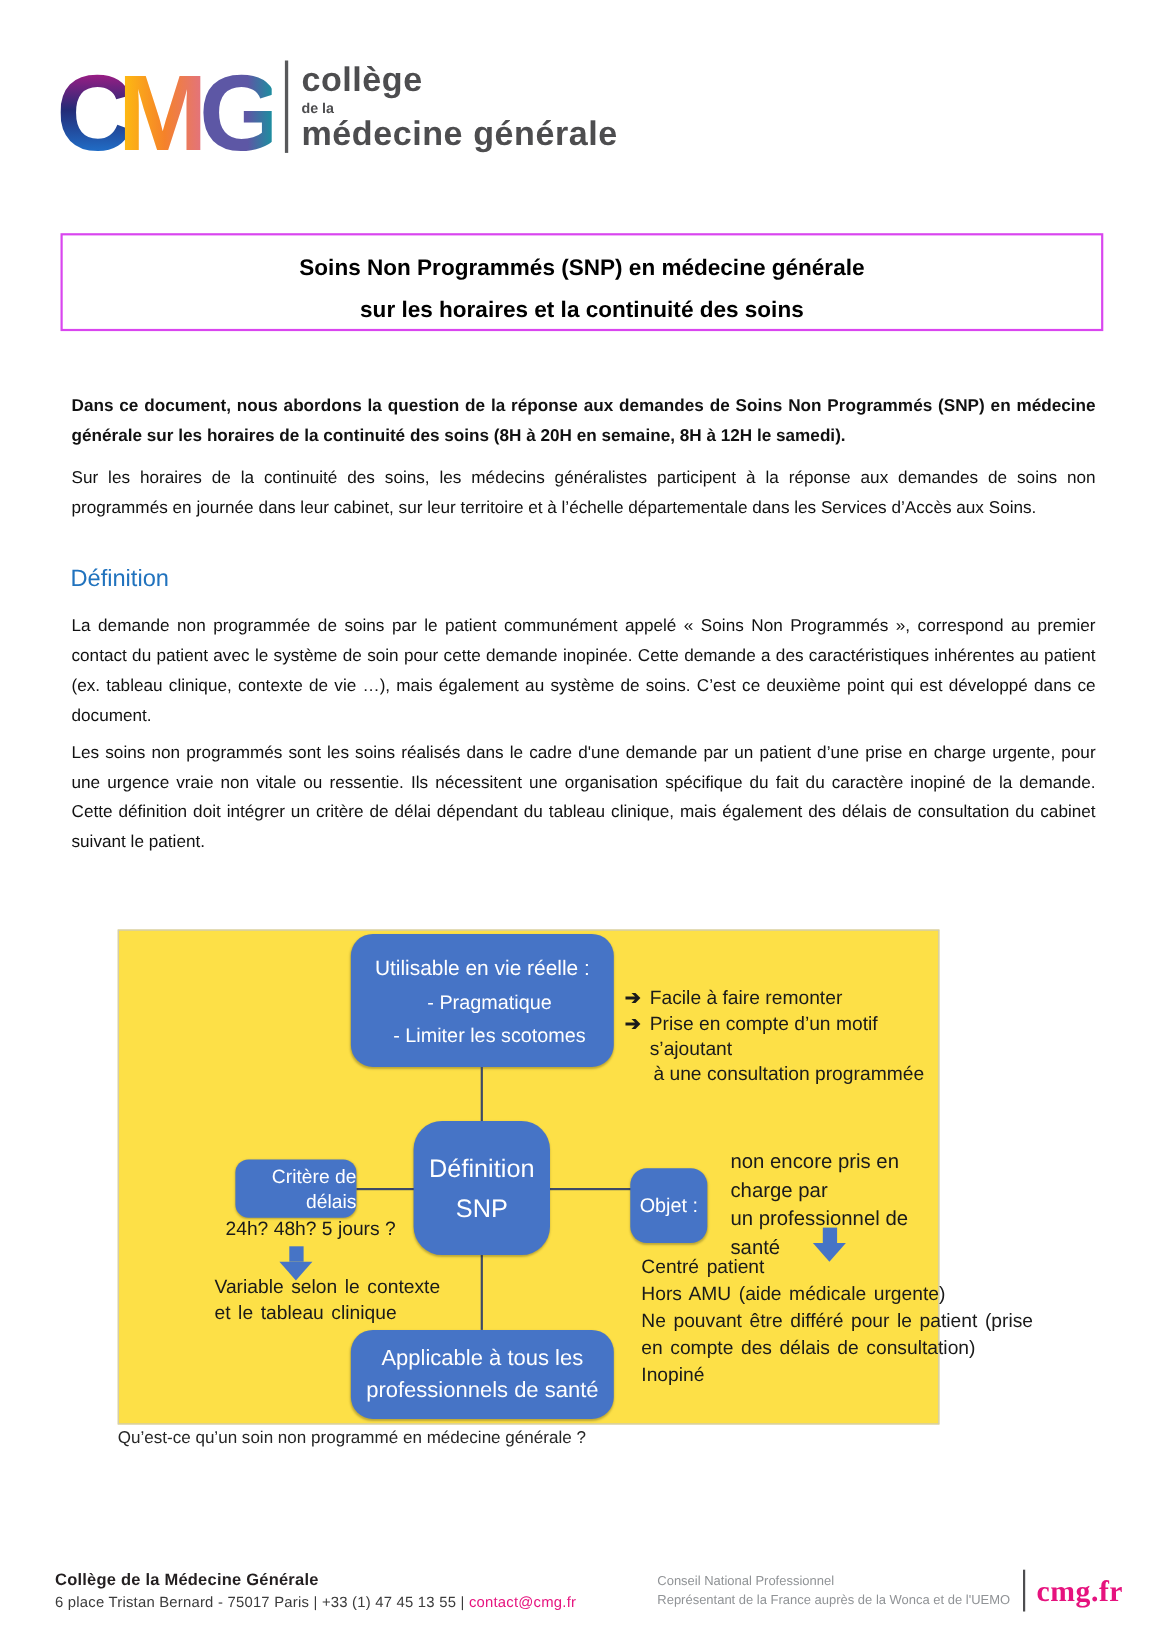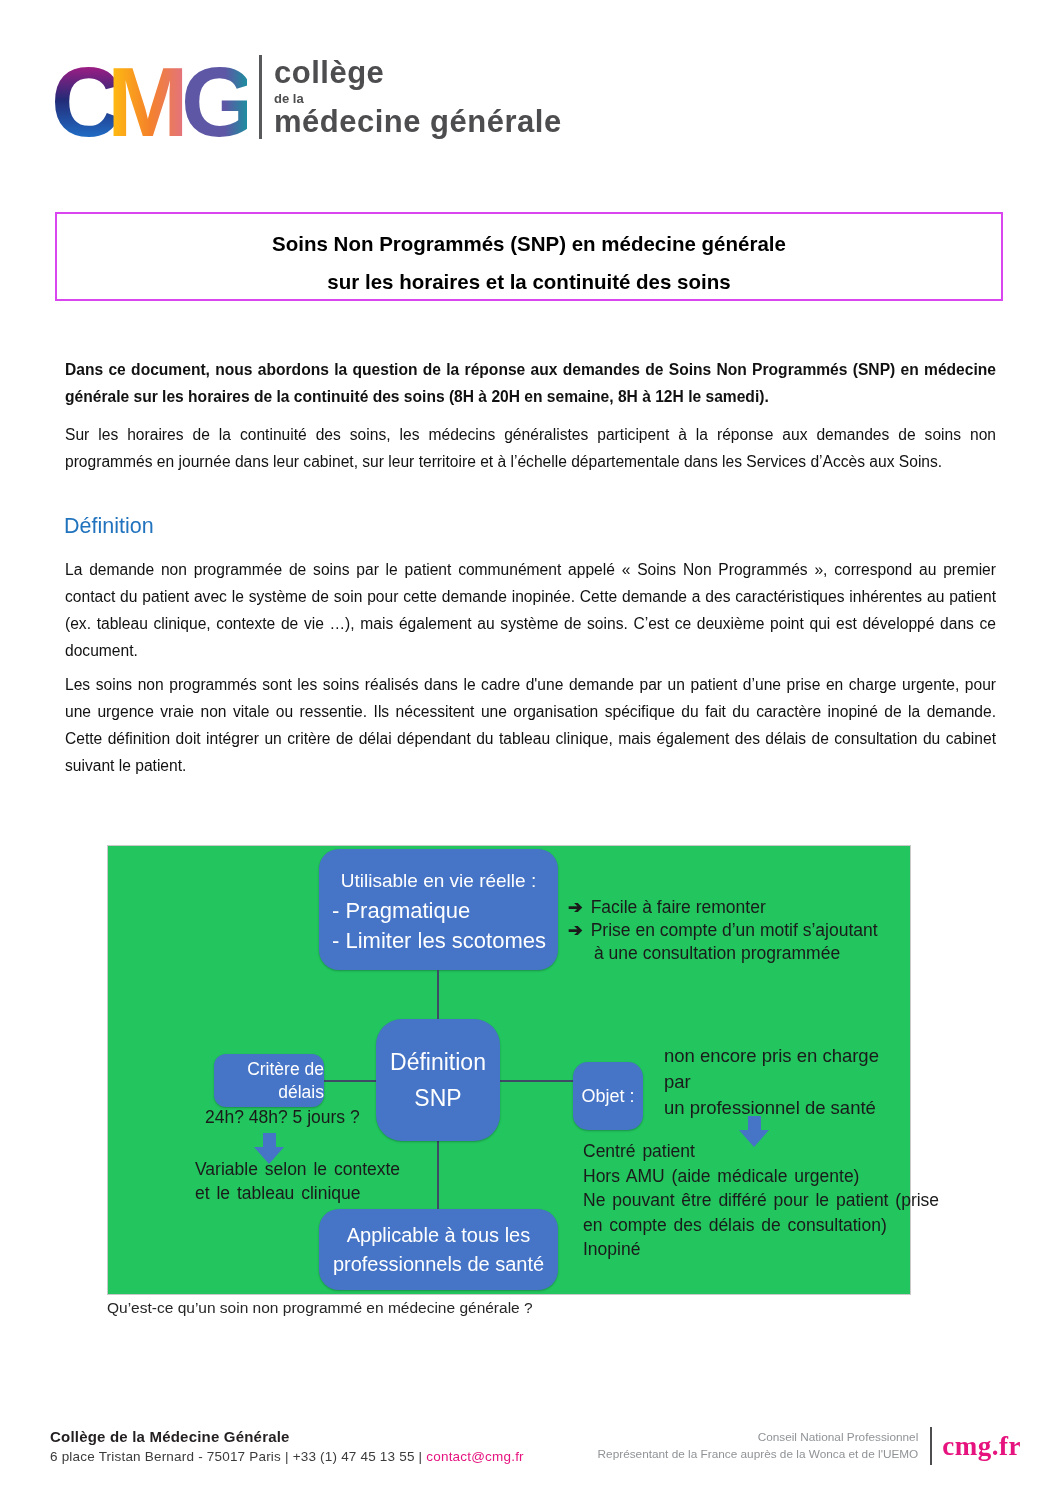--- a/index.html
+++ b/index.html
@@ -30,27 +30,27 @@
           line-height:27px; text-align:justify; color:#111; }
   .para.bold { font-weight:700; }
   .p1 { top:356px; }
   .p2 { top:421px; }
   .p3 { top:556px; }
   .p4 { top:671px; }
   .section-heading { position:absolute; left:64px; top:514px; font-size:21.5px;
           color:#2173be; font-weight:400; }
 
   
-  .figure-frame { position:absolute; left:107px; top:845px; width:804px; height:450px;
-          border:1px solid #c9c9c9; background:#22c55e; }
+  .figure-frame { position:absolute; left:107px; top:845px; width:747px; height:450px;
+          border:1px solid #c9c9c9; background:#fde047; }
   .blue-box { position:absolute; background:#4674c6; color:#ffffff; border-radius:20px;
           box-shadow:0 1px 2px rgba(0,0,0,0.25); }
   .box-top { left:211px; top:3px; width:239px; height:121px; padding:17px 0 0 13px; }
   .box-top .c-line { text-align:center; padding-right:13px; font-size:19px; line-height:30px; }
-  .box-top .l-line { text-align:left; font-size:22px; line-height:30px; }
+  .box-top .l-line { text-align:center; font-size:18px; line-height:30px; }
   .box-snp { left:268px; top:173px; width:124px; height:122px; border-radius:26px;
           display:flex; flex-direction:column; justify-content:center; align-items:center; }
   .box-snp div { font-size:23px; line-height:36px; }
   .box-criteres { left:106px; top:208px; width:110px; height:53px; border-radius:12px;
           display:flex; flex-direction:column; justify-content:center; align-items:flex-end; }
   .box-criteres div { font-size:17.5px; line-height:23px; }
   .box-objet { left:465px; top:216px; width:70px; height:68px; border-radius:15px;
           display:flex; justify-content:center; align-items:center; font-size:18px; }
   .box-bottom { left:211px; top:363px; width:239px; height:81px; border-radius:20px;
           display:flex; flex-direction:column; justify-content:center; align-items:center; }
@@ -84,21 +84,21 @@
   .fat-arrow-right { left:631px; top:270px; }
 
   .figure-caption { position:absolute; left:107px; top:1299px; font-size:15.5px; color:#262626; }
 
   
   .footer-left { position:absolute; left:50px; top:1428px; }
   .footer-org { font-size:15px; font-weight:700; color:#231f20; letter-spacing:0.2px; }
   .footer-address { font-size:13.5px; color:#3b3b3b; margin-top:4px; letter-spacing:0.2px; }
   .footer-email { color:#e6137e; text-decoration:none; }
   .footer-right { position:absolute; right:38px; top:1427px; display:flex; align-items:center; }
-  .footer-cnp { text-align:right; font-size:11.8px; color:#909396; line-height:17px; }
+  .footer-cnp { font-size:11.8px; color:#909396; line-height:17px; }
   .footer-vbar { width:2px; height:38px; background:#4d4d4f; margin:0 10px 0 12px; }
   .footer-site { font-size:27px; font-weight:700; color:#e6137e; text-decoration:none; letter-spacing:0.5px;font-family:Liberation Serif, serif; }
 </style>
 </head>
 <body>
 
 <div class="page">
 
   <div class="logo-wrap">
     <svg class="logo-acronym" width="192" height="98" viewBox="0 0 192 98">

